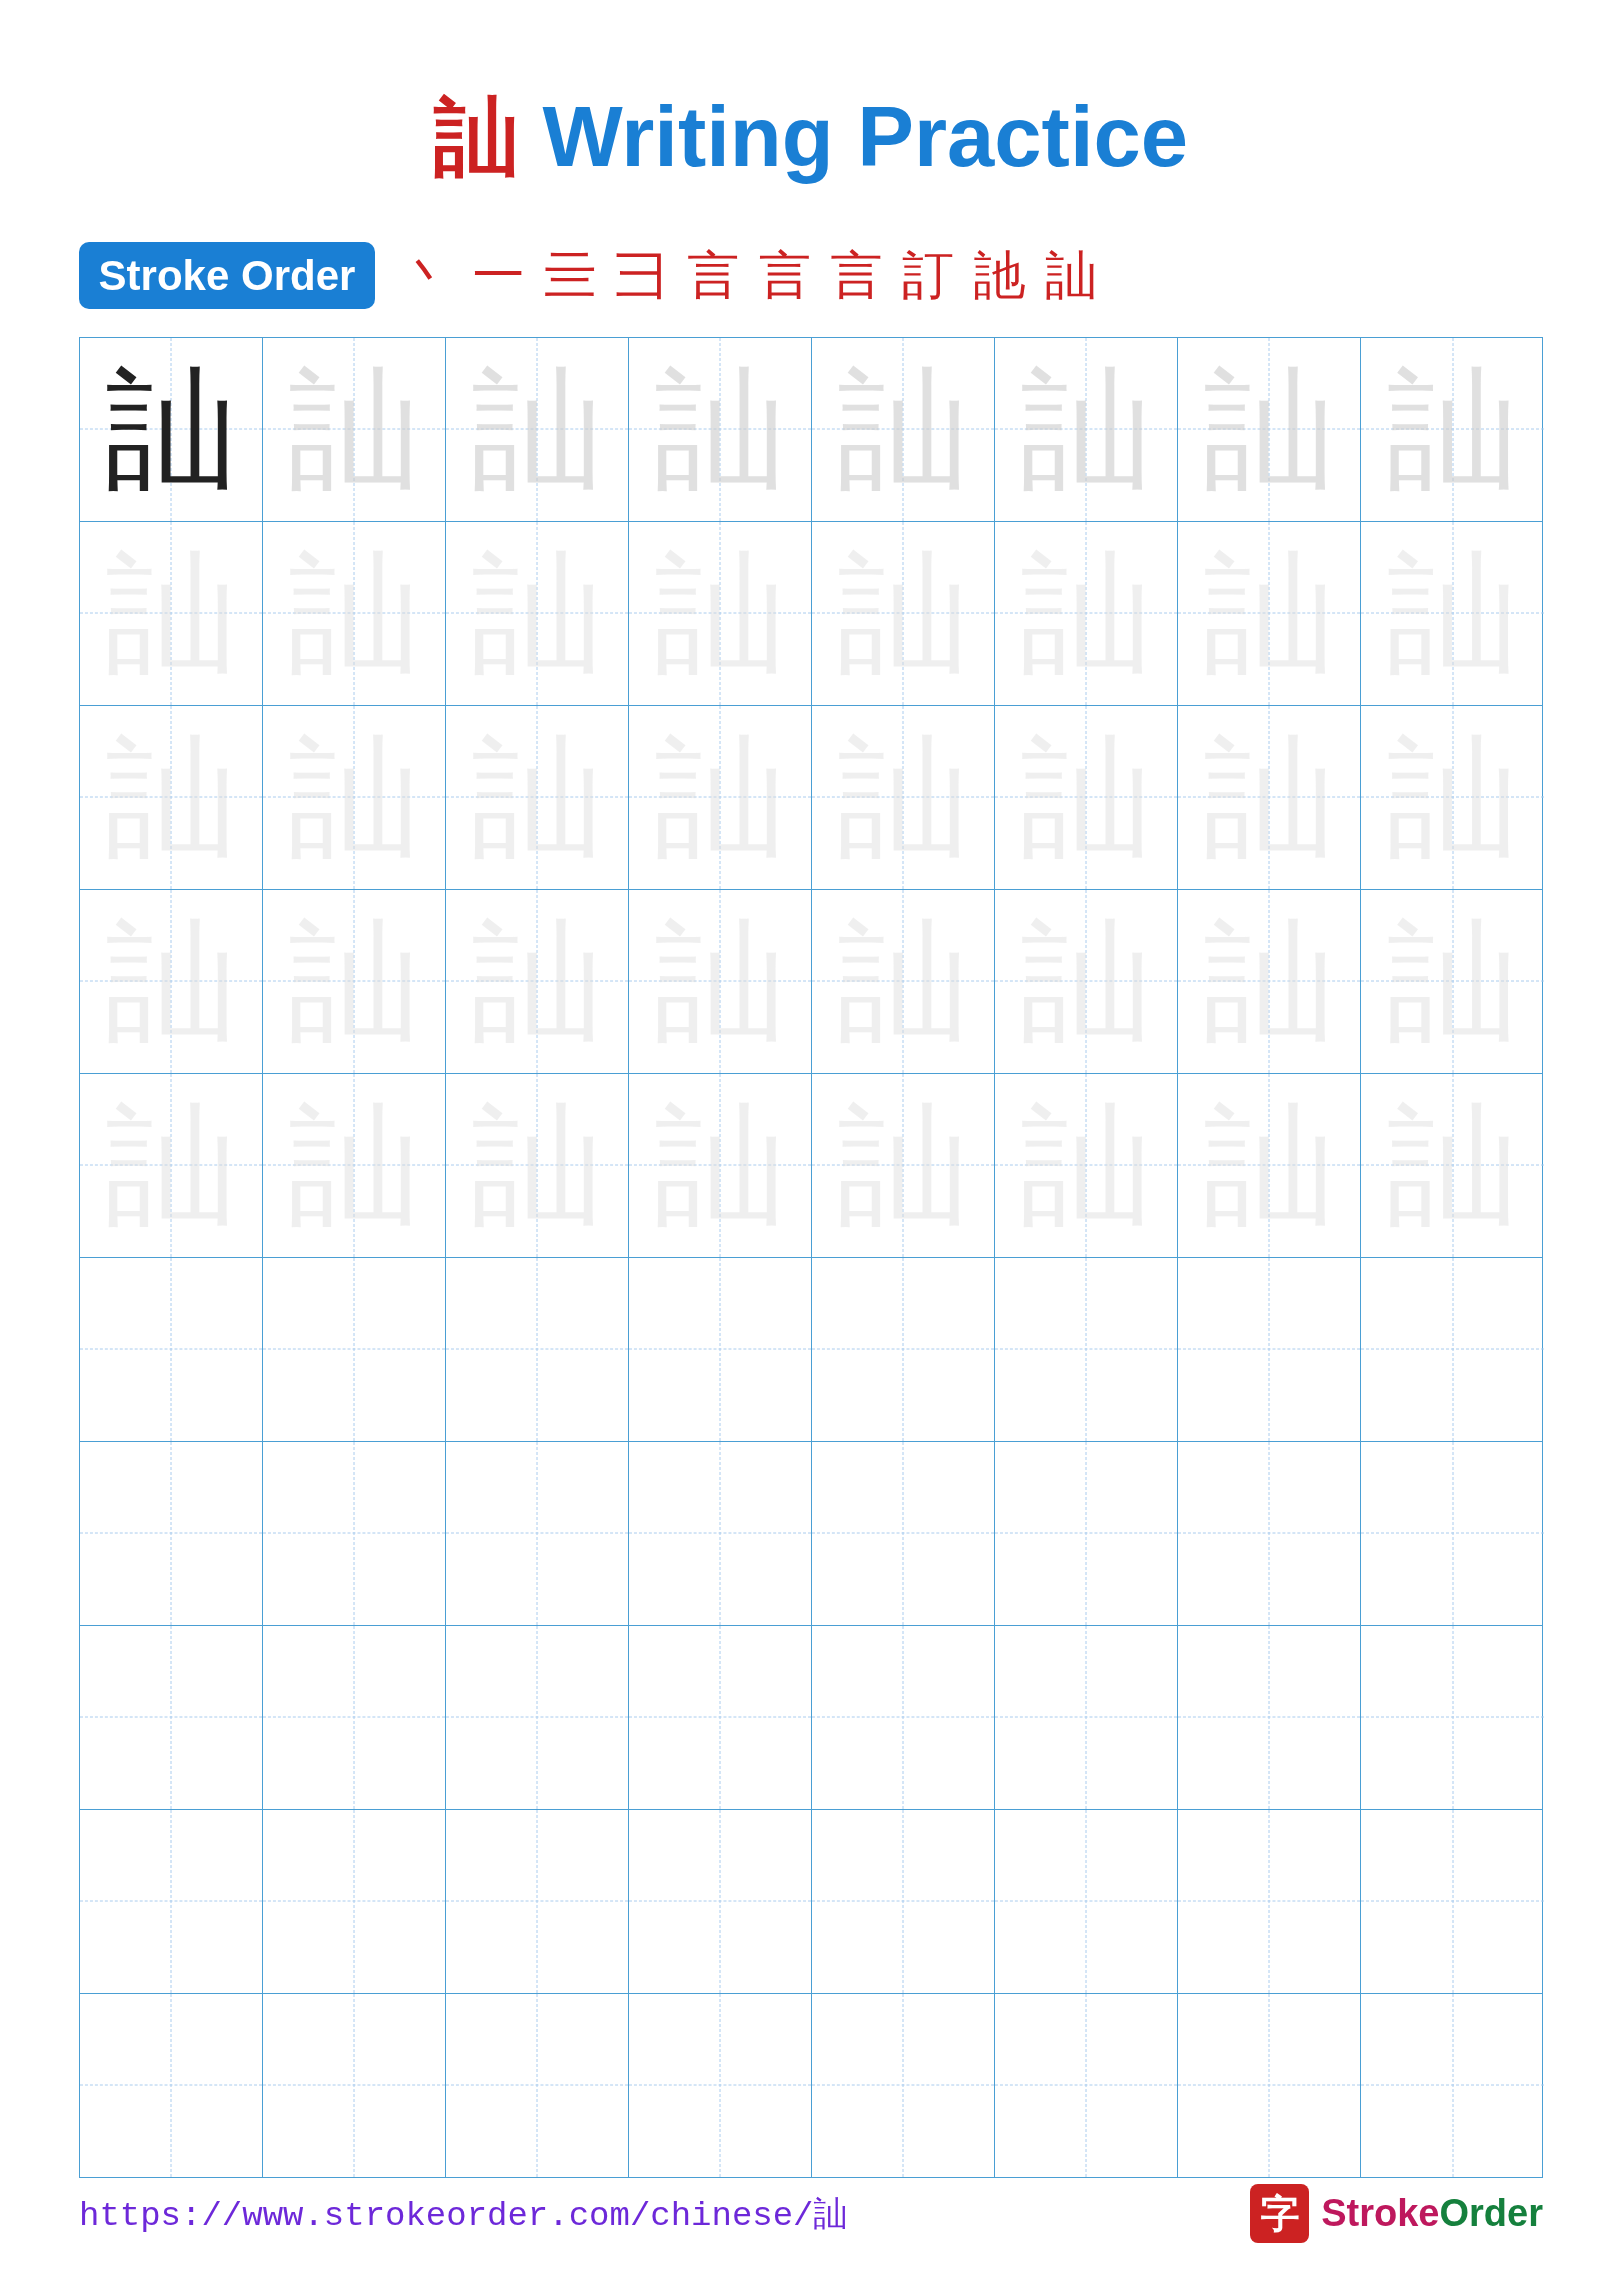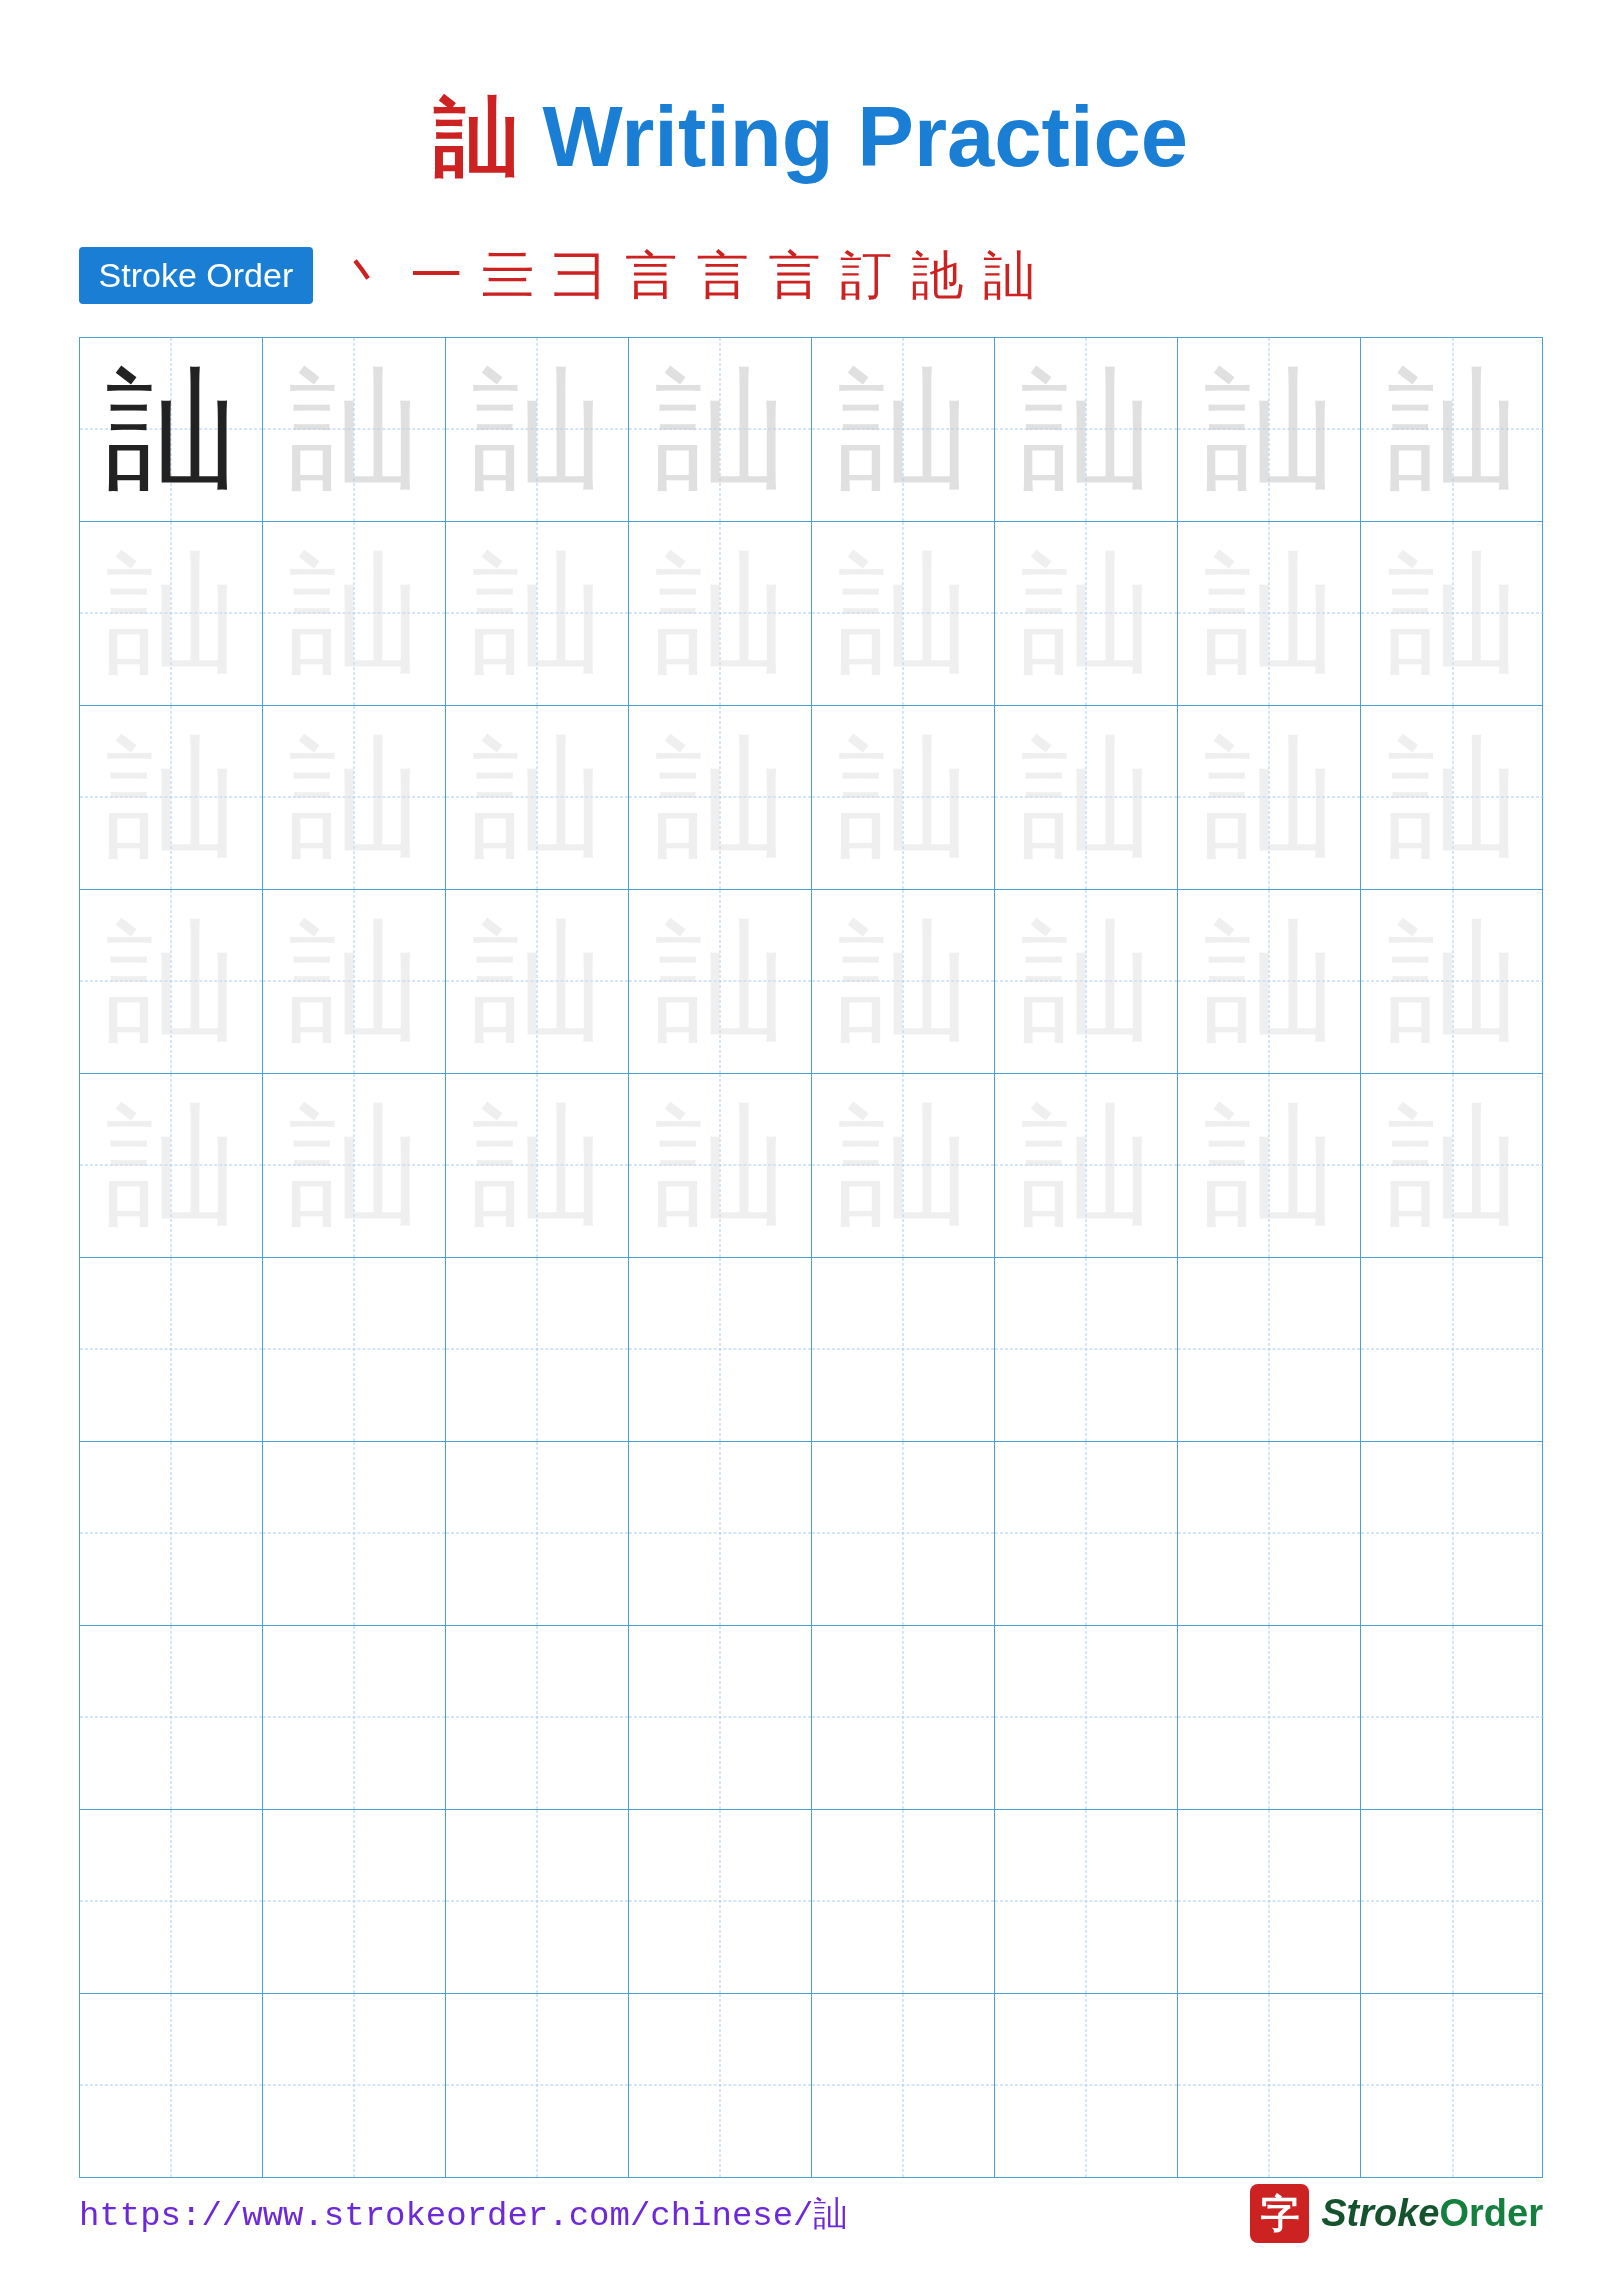--- a/index.html
+++ b/index.html
@@ -32,25 +32,25 @@
     
     .stroke-order-row {
       display: flex;
       align-items: center;
       padding: 19.6px 79px 26px 79px;
       gap: 0;
     }
     .stroke-order-badge {
       background: #1a7fd4;
       color: white;
-      font-size: 34px;
+      font-size: 42px;
       font-family: sans-serif;
-      font-weight: normal;
+      font-weight: bold;
       padding: 9.2px 19.6px;
-      border-radius: 4px;
+      border-radius: 10px;
       margin-right: 26px;
       white-space: nowrap;
     }
     .stroke-order-chars {
       display: flex;
       align-items: center;
       gap: 19.6px;
       font-size: 52px;
       color: #cc2222;
       font-family: serif;
@@ -390,17 +390,17 @@
     <div class="grid-cell"></div>
     <div class="grid-cell"></div>
   </div>
 </div>
 
 <div class="footer">
   <a class="footer-url">https://www.strokeorder.com/chinese/訕</a>
   <div class="footer-logo">
     <div class="footer-logo-icon">字</div>
     <div class="footer-logo-text">
-      <span style="color:#14532d;font-style:italic;">Stroke</span><span>Order</span>
+      <span style="color:#be185d;">Stroke</span><span>Order</span>
     </div>
   </div>
 </div>
 
 
 </body></html>

